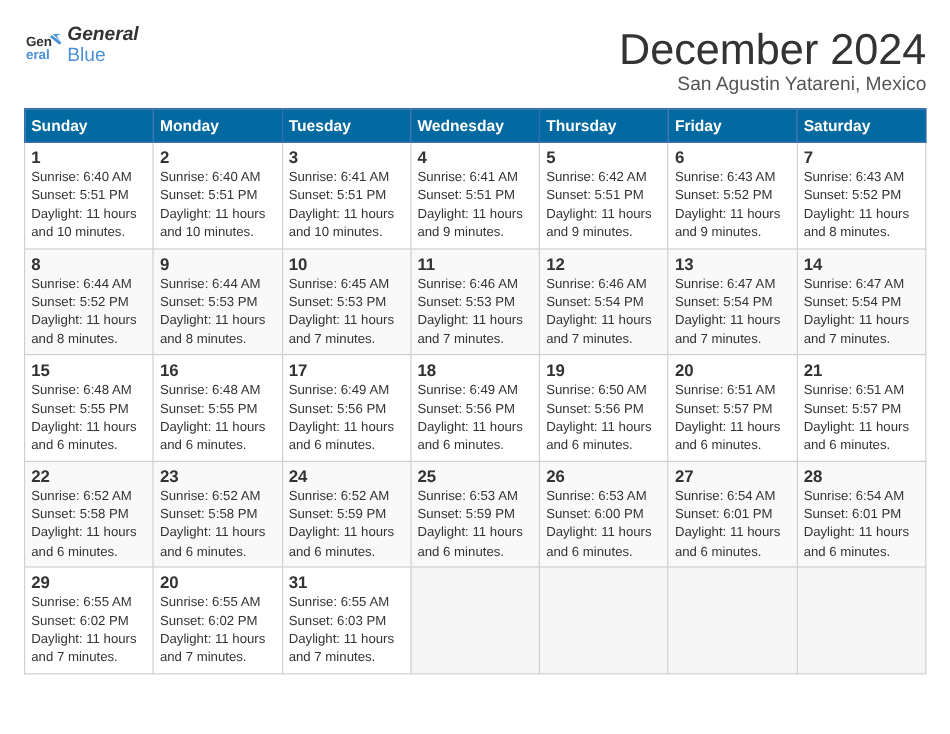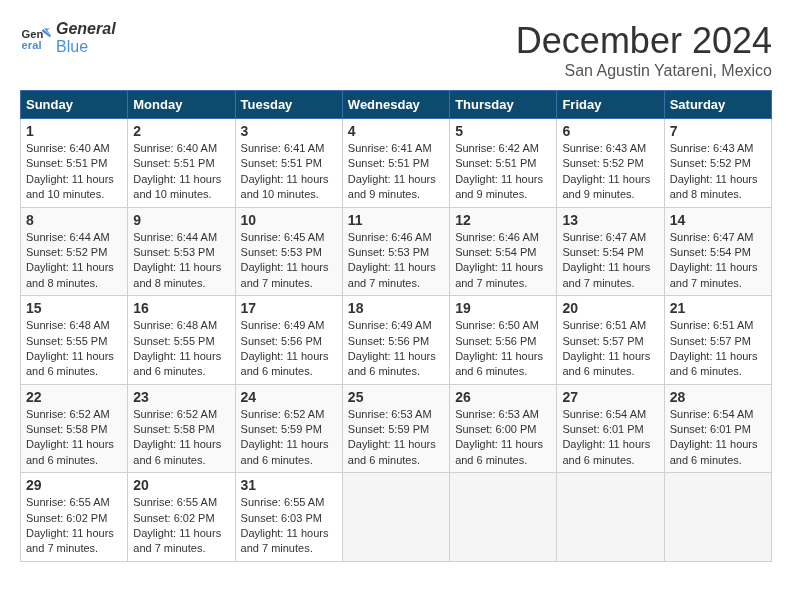--- a/index.html
+++ b/index.html
@@ -36,21 +36,21 @@
     .location-title {
       font-size: 16px;
       color: #555;
     }
     table {
       width: 100%;
       border-collapse: collapse;
       font-size: 11px;
     }
     thead th {
-      background-color: #0c4a6e;
+      background-color: #0369a1;
       color: #fff;
       text-align: left;
       padding: 6px 5px;
       font-size: 13px;
       font-weight: bold;
       border: 1px solid #3a6ab0;
     }
     td {
       vertical-align: top;
       padding: 4px 5px;

